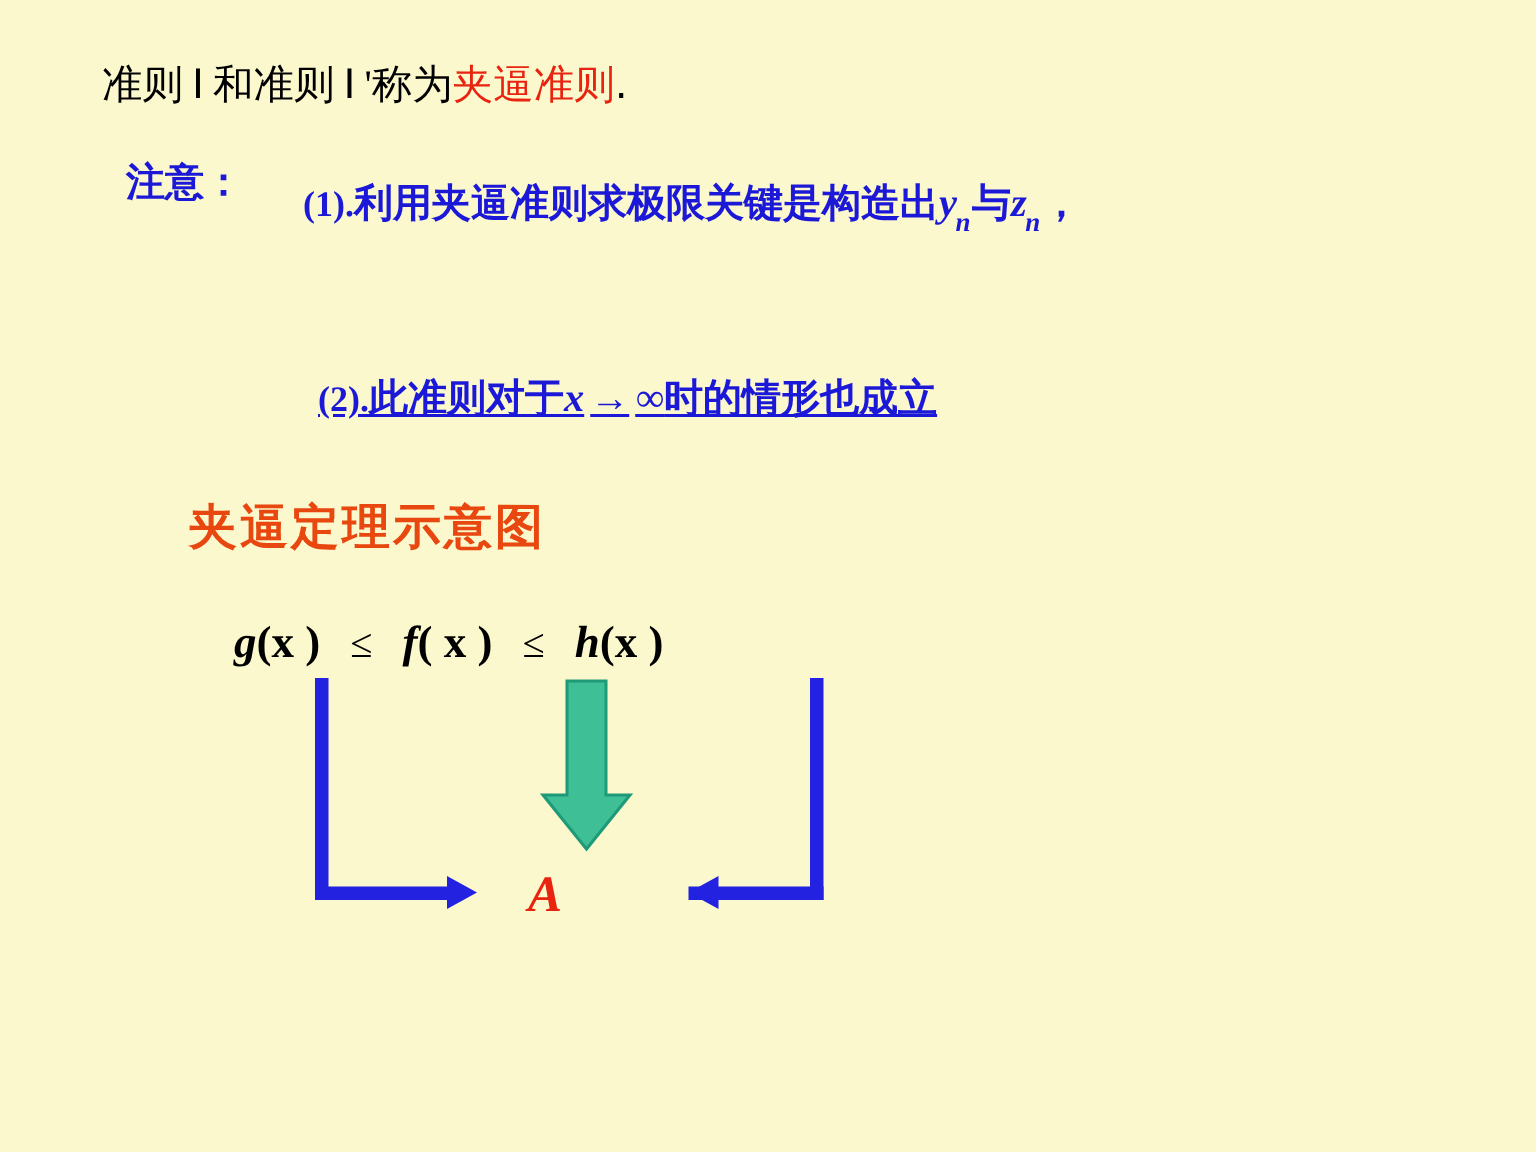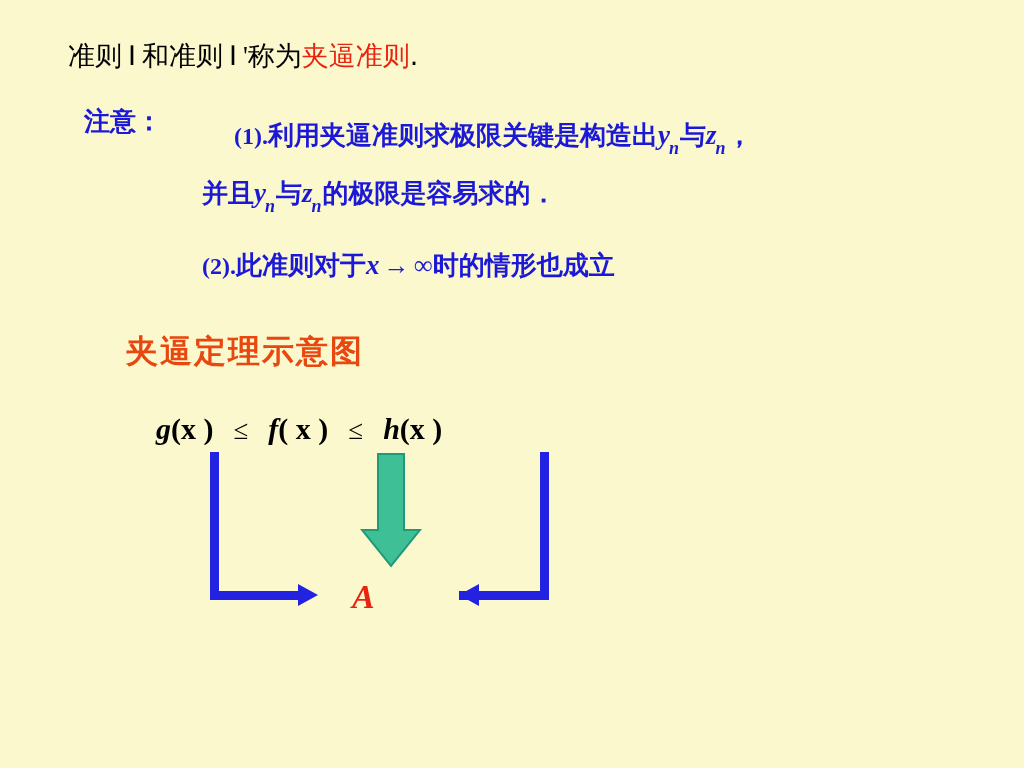--- a/index.html
+++ b/index.html
@@ -81,23 +81,23 @@
     position: relative;
     top: 4px;
     left: -1px;
   }
   .item .arrowsym {
     font-family: "Liberation Serif", serif;
     font-weight: normal;
     padding: 0 4px;
   }
 
-  #item1 { left: 202px; top: 118px; margin-left: 32px; }
+  #item1 { left: 202px; top: 118px; }
   #item1b { left: 202px; top: 176px; }
-  #item2 { left: 202px; top: 248px; }
+  #item2 { left: 212px; top: 248px; text-decoration: underline; }
 
   
   .heading {
     position: absolute;
     left: 126px;
     top: 330px;
     font-size: 32px;
     font-family: "DejaVu Sans", sans-serif;
     font-weight: bold;
     color: #e8470f;
@@ -175,23 +175,20 @@
   <div class="line1">
     <span>准则</span><span class="roman">Ⅰ</span><span>和准则</span><span class="roman">Ⅰ</span><span class="prime">'</span><span>称为</span><span class="red">夹逼准则</span><span>.</span>
   </div>
 
   <div class="note-label">注意：</div>
 
   <div class="item" id="item1">
     <span class="num">(1).</span><span>利用夹逼准则求极限关键是构造出</span><span class="mathi">y</span><span class="sub">n</span><span>与</span><span class="mathi">z</span><span class="sub">n</span><span>，</span>
   </div>
 
-  <div class="item" id="item1b">
-    <span>并且</span><span class="mathi">y</span><span class="sub">n</span><span>与</span><span class="mathi">z</span><span class="sub">n</span><span>的极限是容易求的．</span>
-  </div>
 
   <div class="item" id="item2">
     <span class="num">(2).</span><span>此准则对于</span><span class="mathi">x</span><span class="arrowsym">→</span><span class="mathi">∞</span><span>时的情形也成立</span>
   </div>
 
   <div class="heading">夹逼定理示意图</div>
 
   <div class="formula">
     <span class="fn">g</span><span class="paren">(x )</span><span class="le">≤</span><span class="fn">f</span><span class="paren">( x )</span><span class="le">≤</span><span class="fn">h</span><span class="paren">(x )</span>
   </div>

